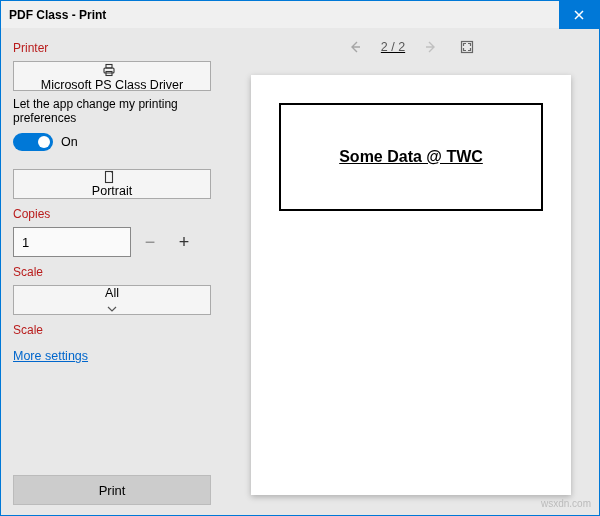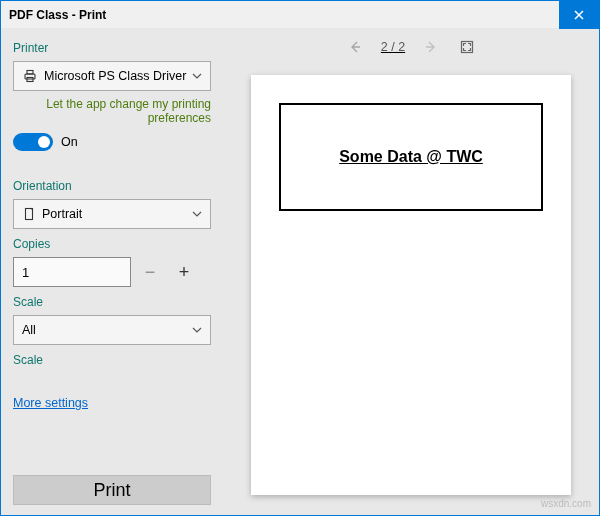--- a/index.html
+++ b/index.html
@@ -4,36 +4,36 @@
 <style>
   * { box-sizing: border-box; margin: 0; padding: 0; font-family: "Segoe UI", Arial, sans-serif; }
   body { background: #fff; }
   .window { width: 600px; height: 516px; border: 1px solid #0078d7; display: flex; flex-direction: column; position: relative; }
   .titlebar { height: 28px; background: #f0f0f0; display: flex; align-items: center; padding-left: 8px; font-size: 12px; position: relative; border-bottom: 1px solid #e8e8e8; }
   .titlebar .title { flex: 1; font-weight: 600; color: #000; }
   .close-btn { width: 40px; height: 28px; background: #0078d7; color: #fff; display: flex; align-items: center; justify-content: center; cursor: pointer; position: absolute; right: 0; top: 0; }
   .close-btn svg { width: 10px; height: 10px; stroke: #fff; stroke-width: 1.5; }
   .content { flex: 1; display: flex; background: #e8e8e8; overflow: hidden; }
   .sidebar { width: 222px; padding: 10px 12px 0 12px; display: flex; flex-direction: column; gap: 6px; background: #e8e8e8; position: relative; }
-  .label { font-size: 12px; color: #0f766e; margin-top: 2px; }
-  .select { width: 100%; height: 30px; background: #f5f5f5; border: 1px solid #aaa; display: flex; align-items: center; padding: 0 8px; font-size: 12.5px; cursor: pointer; position: relative; justify-content: space-between; }
+  .label { font-size: 12px; color: #b91c1c; margin-top: 2px; }
+  .select { width: 100%; height: 30px; background: #f5f5f5; border: 1px solid #aaa; display: flex; align-items: center; padding: 0 8px; font-size: 12.5px; cursor: pointer; position: relative; justify-content: space-between; flex-direction: column; }
   .select .icon-slot { margin-right: 6px; display: inline-flex; }
   .select .txt { flex: 1; }
   .chev { width: 10px; height: 10px; }
-  .toggle-note { font-size: 12px; color: #4d7c0f; text-align: right; }
-  .toggle-row { display: flex; align-items: center; gap: 8px; margin-top: 2px; margin-bottom: 20px; }
+  .toggle-note { font-size: 12px; color: #000000; }
+  .toggle-row { display: flex; align-items: center; gap: 8px; margin-top: 2px; margin-bottom: 12px; }
   .toggle { width: 40px; height: 18px; border-radius: 9px; background: #0078d7; position: relative; cursor: pointer; }
   .toggle .knob { width: 12px; height: 12px; background: #fff; border-radius: 50%; position: absolute; right: 3px; top: 3px; }
   .toggle-label { font-size: 12.5px; }
   .copies-row { display: flex; align-items: center; gap: 4px; }
   .copies-input { width: 118px; height: 30px; background: #fafafa; border: 1px solid #888; padding: 0 8px; font-size: 13px; }
   .stepper-btn { width: 30px; height: 30px; display: flex; align-items: center; justify-content: center; color: #888; cursor: pointer; font-size: 18px; }
-  .link { color: #0066cc; font-size: 12.5px; text-decoration: underline; cursor: pointer; margin-top: 23px; display: inline-block; }
+  .link { color: #0066cc; font-size: 12.5px; text-decoration: underline; cursor: pointer; margin-top: 6px; display: inline-block; }
   .footer-btns { display: flex; gap: 8px; margin-top: auto; padding-bottom: 10px; }
-  .footer-btns .btn { flex: 1; height: 30px; background: #ccc; border: 1px solid #bbb; font-size: 18px; cursor: pointer; display: flex; align-items: center; justify-content: center; }
+  .footer-btns .btn { flex: 1; height: 30px; background: #ccc; border: 1px solid #bbb; font-size: 13px; cursor: pointer; display: flex; align-items: center; justify-content: center; }
   .preview { flex: 1; display: flex; flex-direction: column; background: #e8e8e8; text-decoration: underline; }
   .preview-toolbar { height: 36px; display: flex; align-items: center; justify-content: center; gap: 16px; font-size: 12.5px; color: #555; }
   .preview-toolbar .nav-btn { width: 20px; height: 20px; display: flex; align-items: center; justify-content: center; cursor: pointer; }
   .preview-toolbar .nav-btn.disabled { opacity: 0.5; cursor: default; }
   .preview-area { flex: 1; display: flex; justify-content: center; align-items: flex-start; padding: 10px 18px 28px 18px; overflow: hidden; }
   .page { width: 320px; height: 420px; background: #fff; box-shadow: 0 2px 6px rgba(0,0,0,.25); padding: 28px; }
   .page-box { width: 100%; height: 108px; border: 2px solid #000; display: flex; align-items: center; justify-content: center; }
   .page-box-text { font-weight: 700; font-size: 16px; }
   .watermark { position: absolute; bottom: 6px; right: 8px; font-size: 10px; color: #bbb; }
 </style>
@@ -69,21 +69,20 @@
       </div>
 
       <div class="toggle-note">Let the app change my printing preferences</div>
       <div class="toggle-row">
         <div class="toggle">
             <div class="knob"></div>
           </div>
         <span class="toggle-label">On</span>
       </div>
 
-      <div class="label">Orientation</div>
       <div class="select">
         <span class="icon-slot">
           <svg width="14" height="14" viewBox="0 0 14 14" fill="none" stroke="#333" stroke-width="1.1">
               <rect x="3.5" y="1.5" width="7" height="11"></rect>
               <path d="M8.5 1.5 L10.5 3.5 L10.5 1.5 Z" fill="#333" stroke="none"></path>
             </svg>
         </span>
         <span class="txt">Portrait</span>
         <svg class="chev" viewBox="0 0 10 10" fill="none" stroke="#555" stroke-width="1.2">
             <path d="M1 3 L5 7 L9 3"></path>

